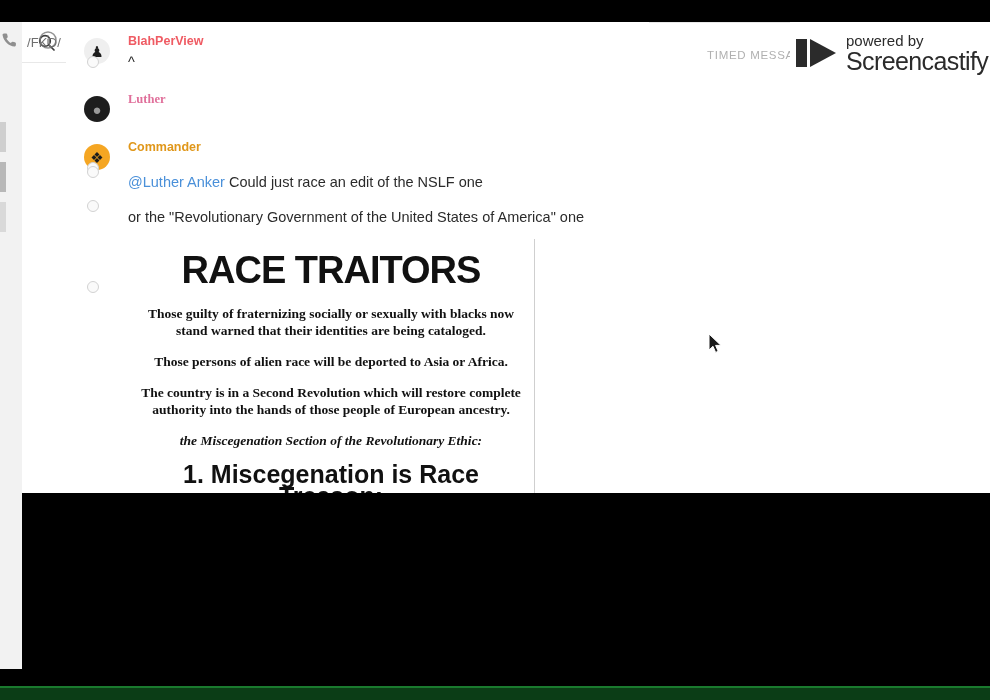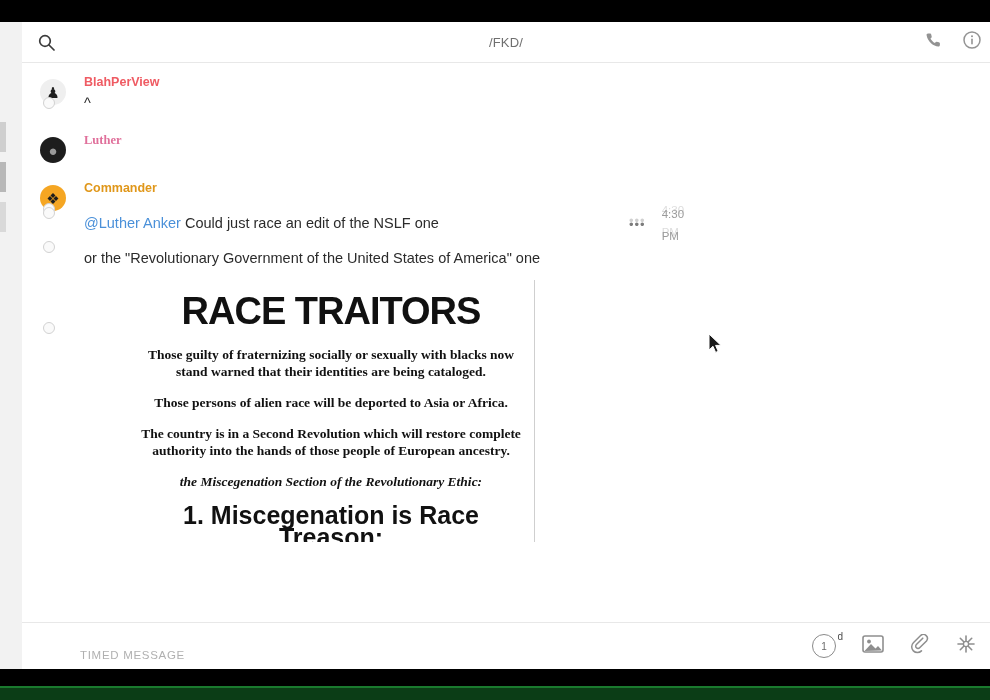--- a/index.html
+++ b/index.html
@@ -56,24 +56,24 @@
     background: #d9d9d9;
   }
   .left-rail .rail-chip.c1 { top: 100px; background: #cfcfcf; }
   .left-rail .rail-chip.c2 { top: 140px; background: #b8b8b8; }
   .left-rail .rail-chip.c3 { top: 180px; background: #d9d9d9; }
 
   
   #app {
     position: absolute;
     left: 22px; top: 22px;
-    width: 968px; height: 647px;
+    width: 968px; height: 471px;
     background: #ffffff;
     display: flex;
-    flex-direction: column;
+    flex-direction: row;
   }
 
   
   .header {
     position: relative;
     height: 40px;
     min-height: 40px;
     border-bottom: 1px solid #e8e8e8;
     display: flex;
     align-items: center;
@@ -191,21 +191,20 @@
 
   
   .poster-wrap {
     position: relative;
     margin-top: 10px;
     width: 406px;
     height: 262px;
     overflow: hidden;
     background: #fff;
     border-right: 1px solid #cfcfcf;
-    margin-left: 44px;
   }
   .poster {
     width: 394px;
     padding: 10px 6px 0 6px;
     font-family: "Liberation Serif", serif;
     color: #111;
   }
   .poster h1 {
     margin: 2px 0 16px 0;
     font-family: "Liberation Sans", sans-serif;
@@ -473,20 +472,30 @@
               <line x1="15.7" y1="4.3" x2="4.3" y2="15.7"></line>
             </g>
             <circle cx="10" cy="10" r="2.6" fill="#fff" stroke="#5f5f5f" stroke-width="1.4"></circle>
           </svg>
         </span>
       </div>
     </div>
 
   </div>
 
+  <div class="castify">
+    <div class="logo-mark">
+      <div class="bar"></div>
+      <div class="tri"></div>
+    </div>
+    <div class="txt">
+      <span class="powered">powered by</span>
+      <span class="brand">Screencastify</span>
+    </div>
+  </div>
 
   <div class="cursor">
     <svg width="16" height="22" viewBox="0 0 16 22">
       <path d="M1 1 L1 17 L5 13.3 L7.6 19.4 L10.2 18.3 L7.6 12.4 L13 12.4 Z" fill="#1a1a1a" stroke="#fff" stroke-width="1"></path>
     </svg>
   </div>
 
   <div class="bottom-black-bar"></div>
   <div class="bottom-green-bar"></div>
 

